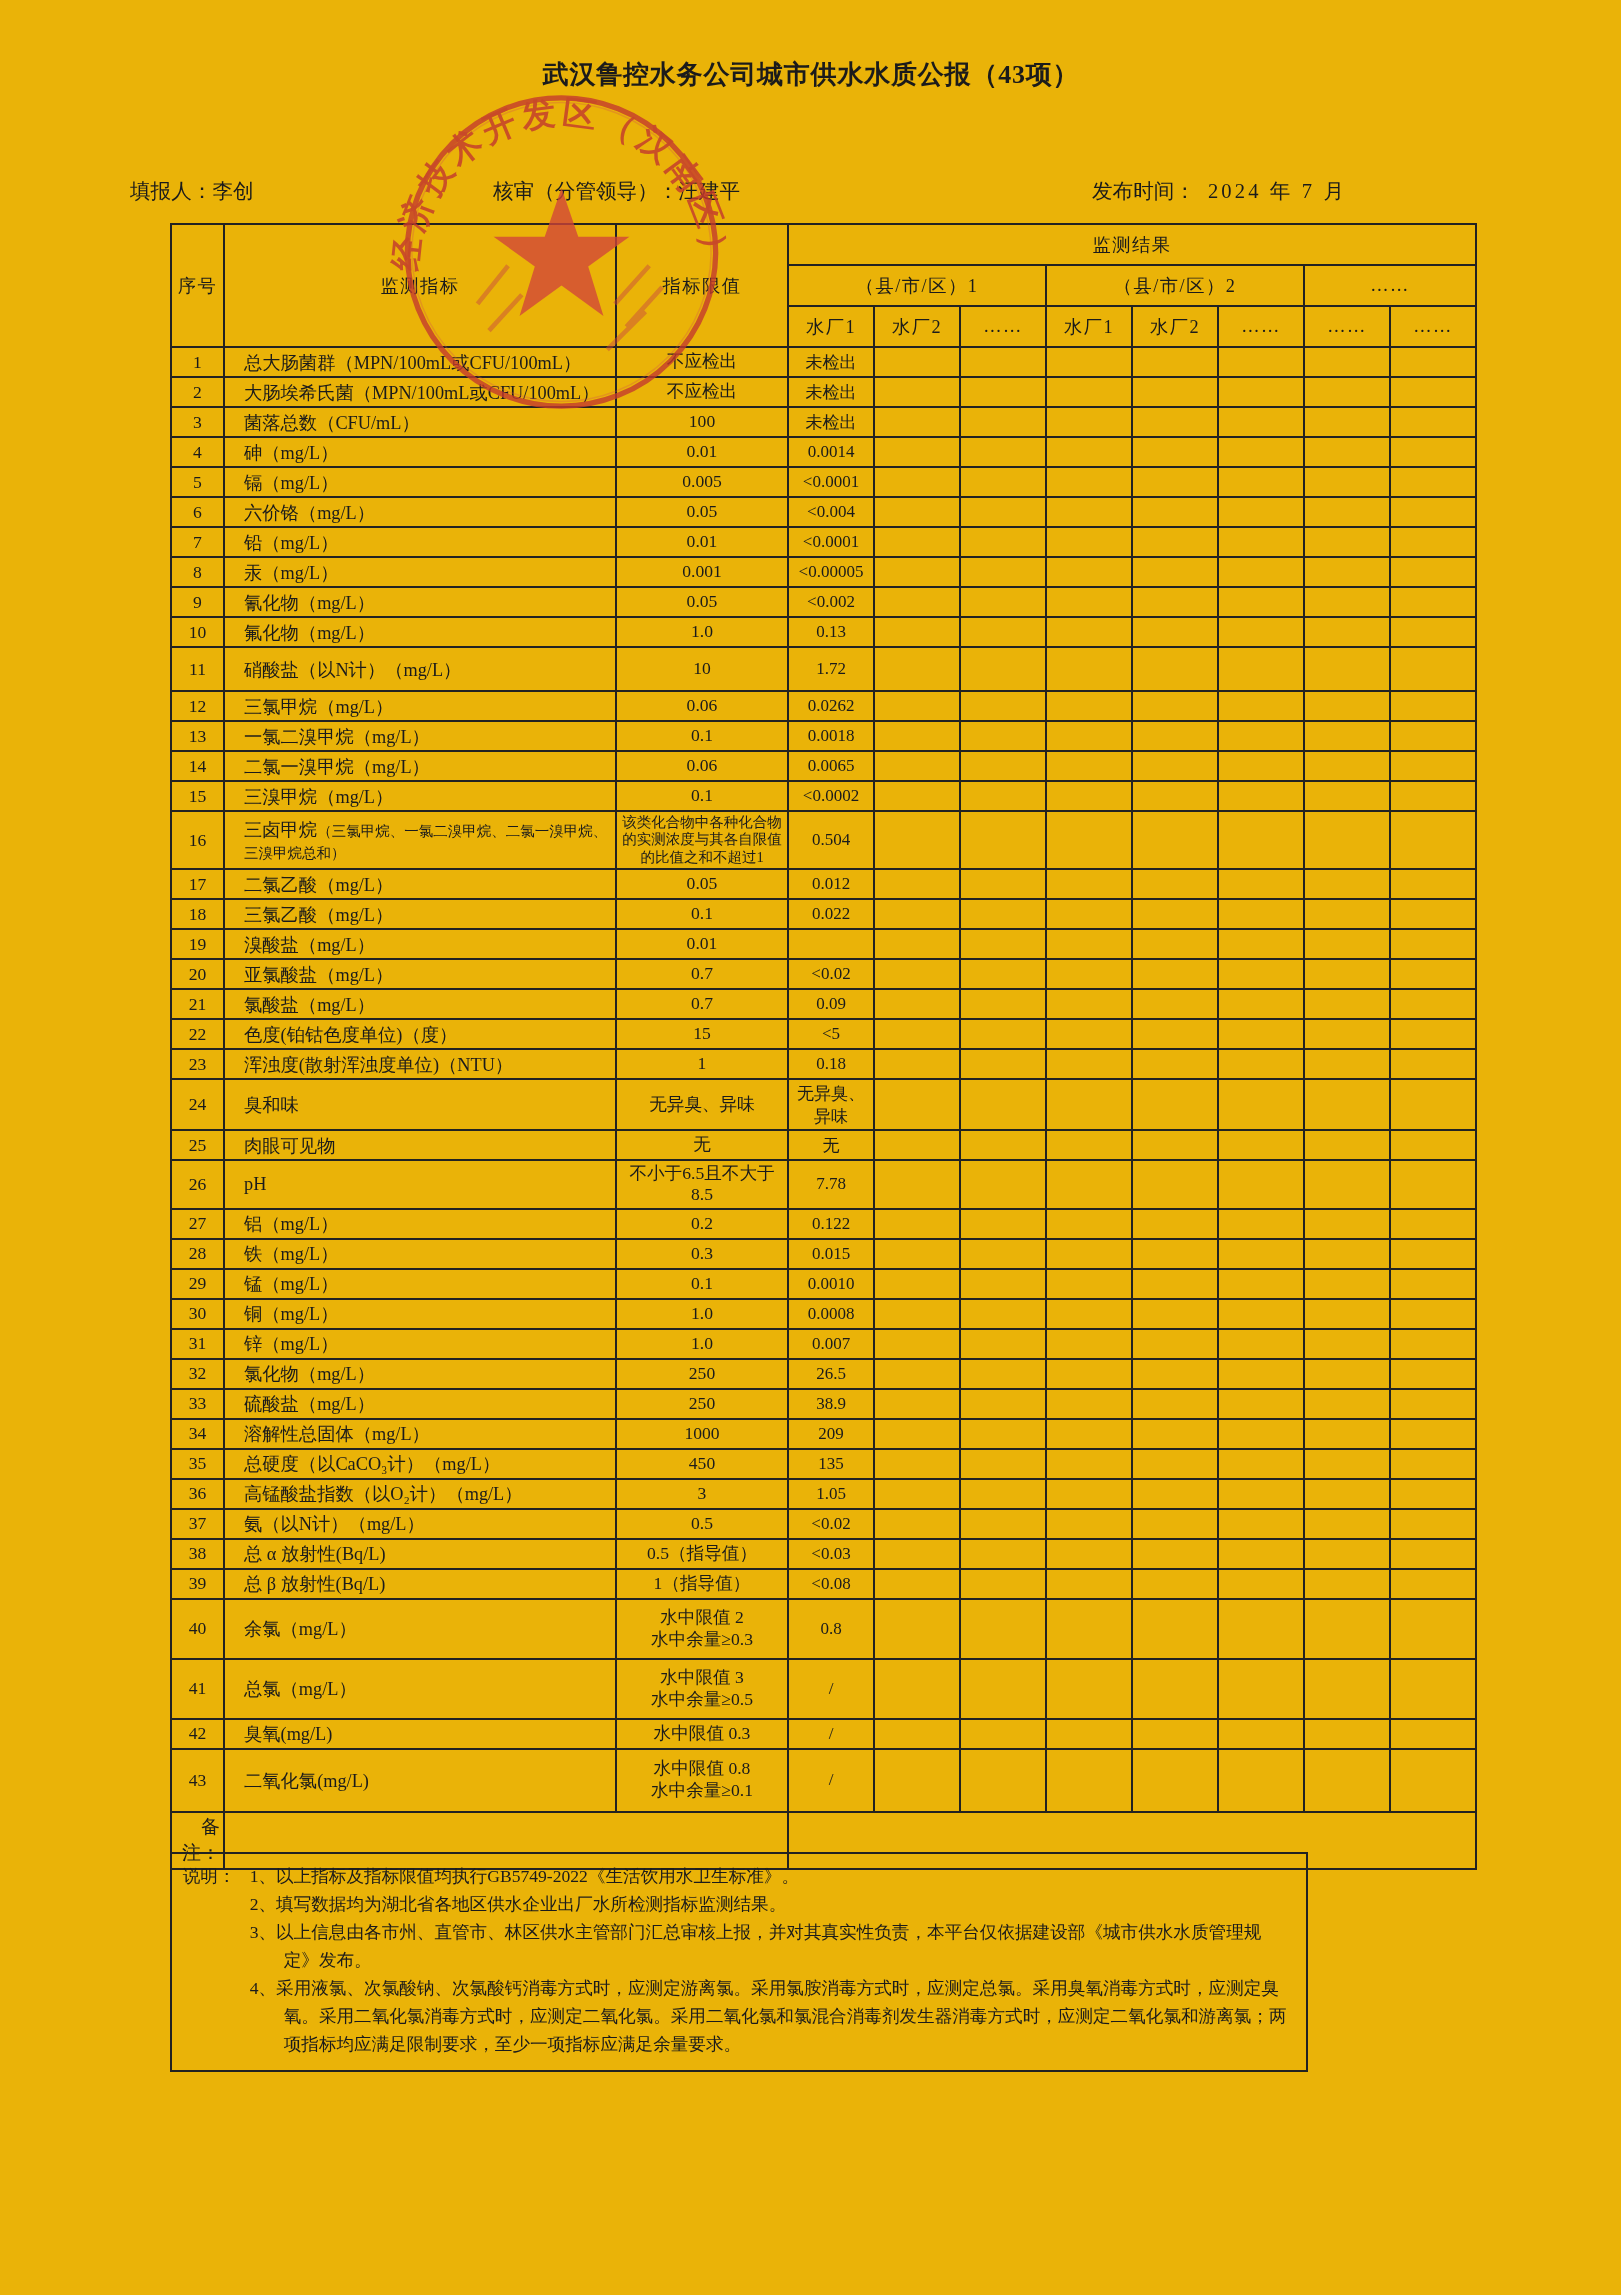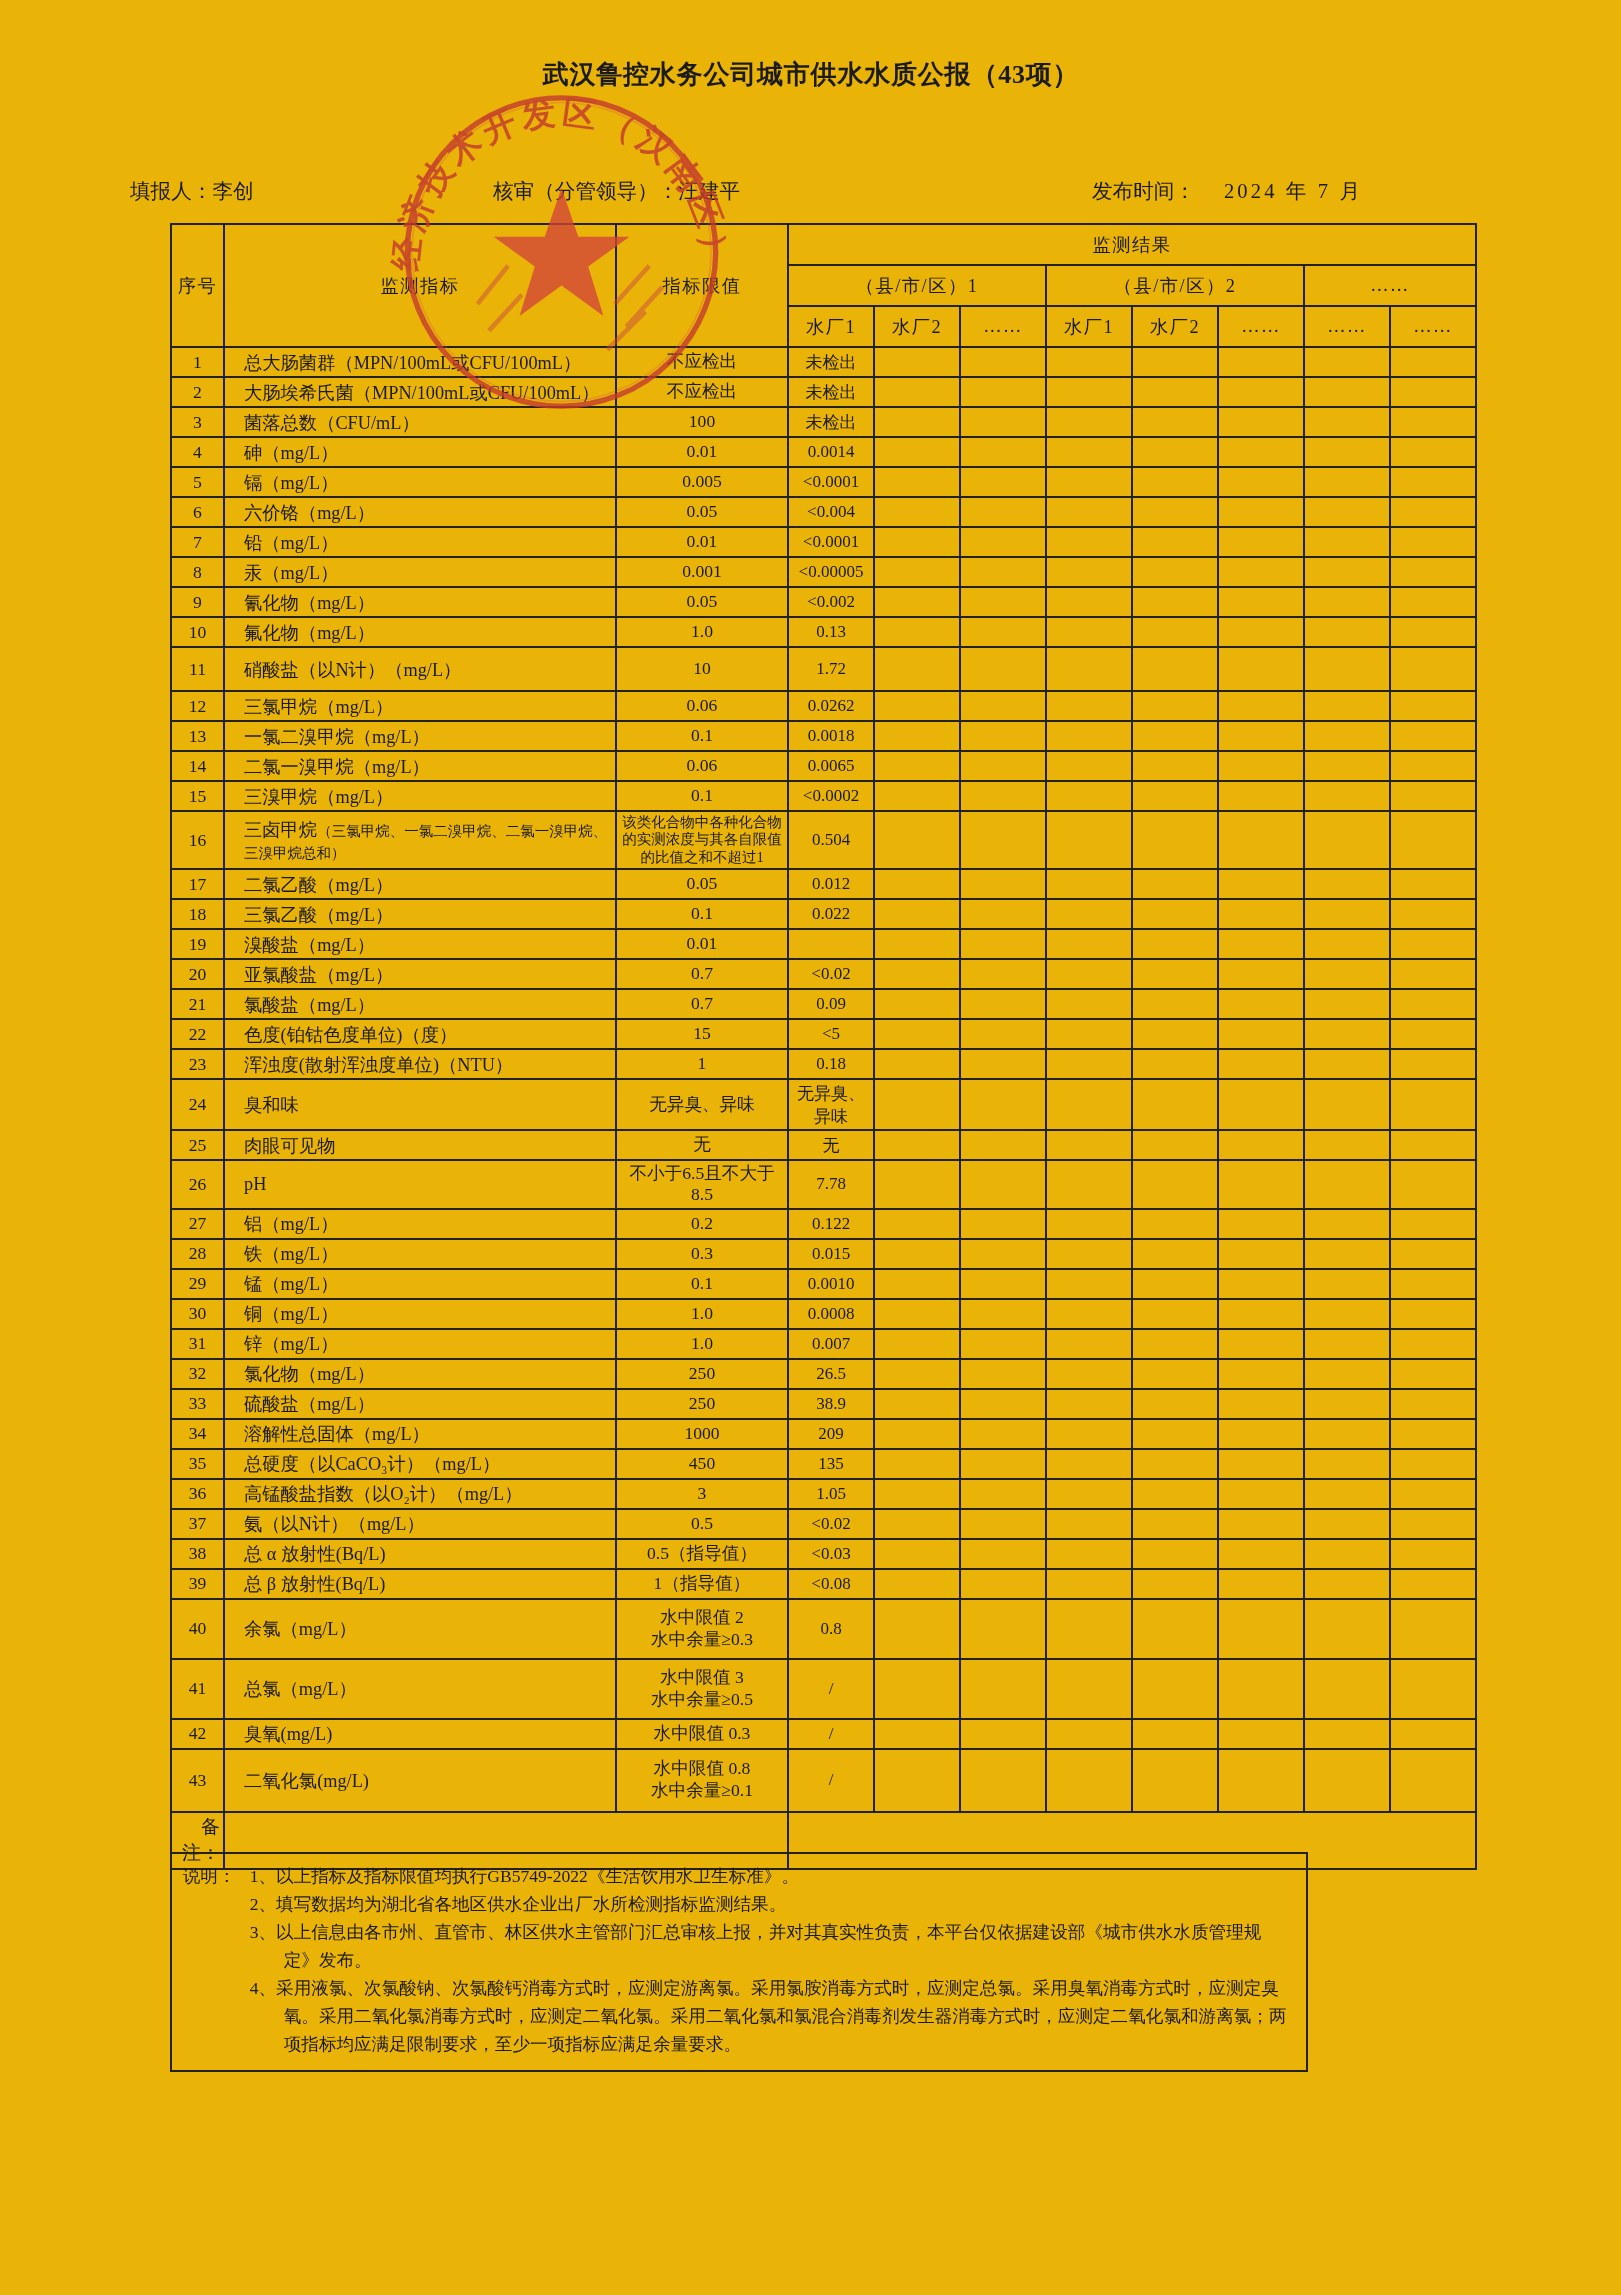--- a/index.html
+++ b/index.html
@@ -8,21 +8,21 @@
     font-family:"Liberation Serif","DejaVu Serif",serif;color:#1b1b1b;overflow:hidden;
   }
   .title{
     position:absolute;top:57px;left:0;width:1622px;text-align:center;
     font-size:26px;font-weight:bold;letter-spacing:0.8px;
   }
   .info-row{position:absolute;top:177px;left:0;width:1622px;height:31px;font-size:20.6px;}
   .info-preparer{position:absolute;left:130px;top:0;}
   .info-reviewer{position:absolute;left:493px;top:0;}
   .info-publish{position:absolute;left:1092px;top:0;}
-  .info-publish .v{margin-left:29px;letter-spacing:3.1px;}
+  .info-publish .v{margin-left:13px;letter-spacing:3.1px;}
 
   table.maintable{
     position:absolute;left:170px;top:223px;width:1301px;
     border-collapse:collapse;table-layout:fixed;
   }
   .maintable td{
     border:2px solid #222;text-align:center;vertical-align:middle;
     font-size:17.6px;padding:1.5px 3.1px;overflow:hidden;
   }
   .maintable tr{height:28px;}

